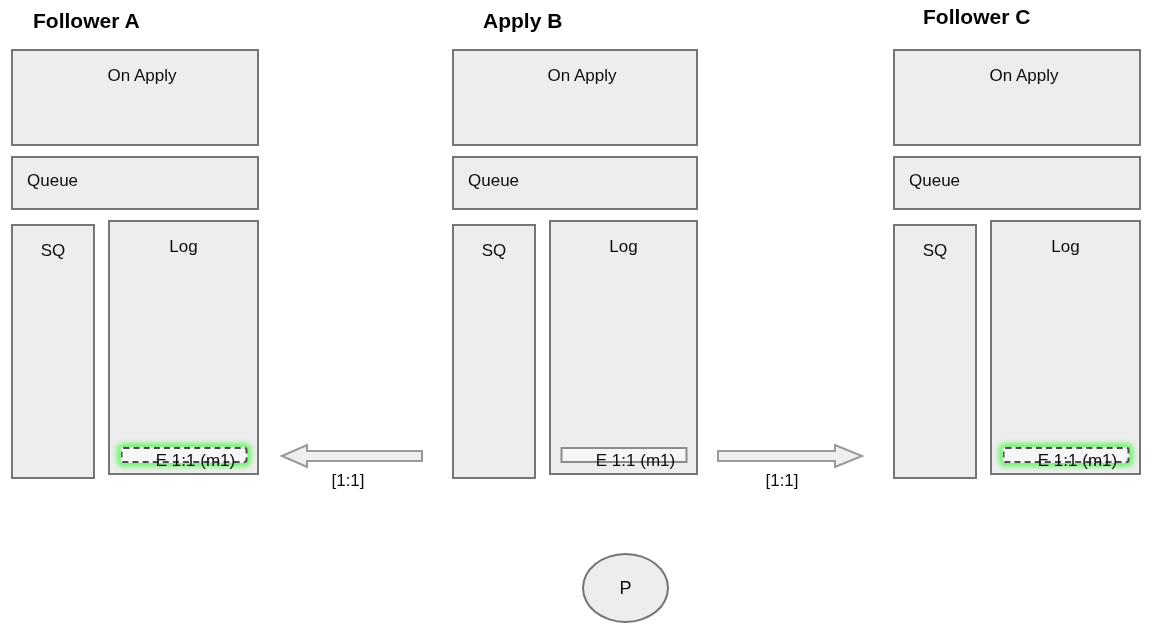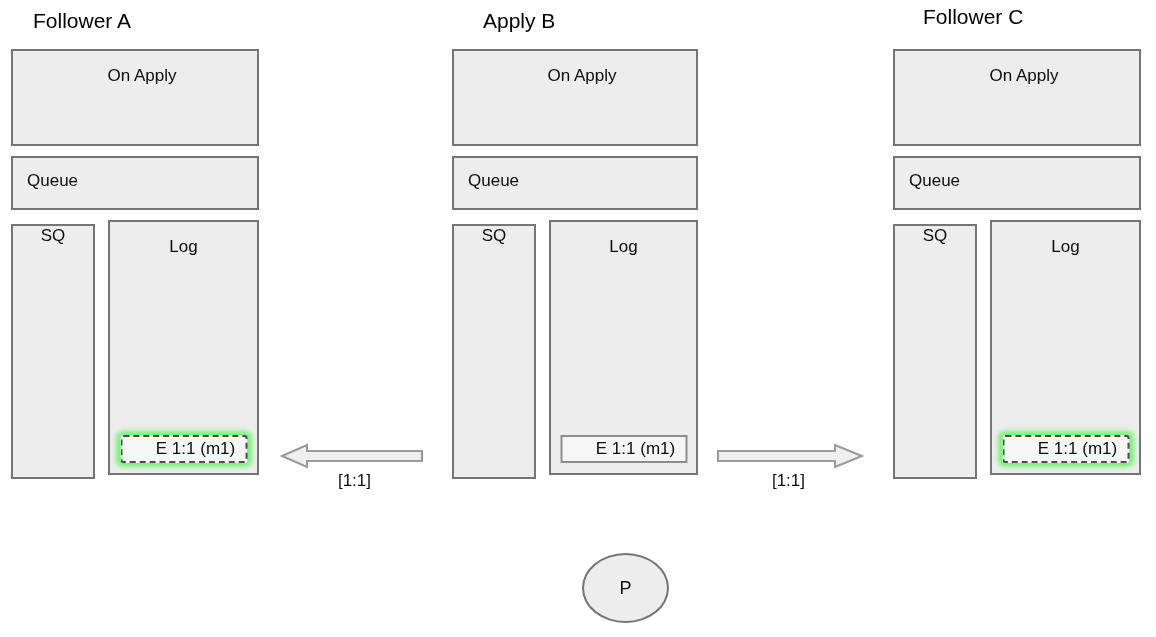--- a/index.html
+++ b/index.html
@@ -11,41 +11,41 @@
     color:#0d0d0d;
     overflow:hidden;
   }
   .node{position:absolute;top:0;height:637px;}
   .node-a{left:11px;width:248px;}
   .node-b{left:452px;width:246px;}
   .node-c{left:893px;width:248px;}
 
   .node-title{
     position:absolute;top:9px;left:22px;
-    font-size:21px;font-weight:normal;color:#000;
+    font-size:21px;font-weight:bold;color:#000;
     white-space:nowrap;
   }
   .node-b .node-title{left:31px;}
   .node-c .node-title{top:5px;margin-left:8px;}
 
   .box{
     position:absolute;
     background:var(--box-fill,#ededed);
     border:2px solid var(--box-border,#757575);
     box-sizing:border-box;
     font-size:17px;
   }
   .box-on-apply{top:49px;left:0;right:0;height:97px;padding:15px 0 0 14px;text-align:center;}
   .box-queue{top:156px;left:0;right:0;height:54px;padding:13px 12px 0 14px;}
-  .box-sq{top:224px;left:0;width:84px;height:255px;text-align:center;}
+  .box-sq{top:224px;left:0;width:84px;height:255px;text-align:center;padding-top:15px;}
   .box-log{top:220px;left:97px;right:0;height:255px;text-align:center;padding-top:15px;}
 
   .entry{
     position:absolute;left:50%;transform:translateX(-50%);
-    bottom:10px;width:127px;height:28px;
+    bottom:10px;width:127px;height:16px;
     box-sizing:border-box;
     font-size:17px;line-height:24px;text-align:center;
     white-space:nowrap;
     padding-left:24px;
   }
   .entry-solid{
     background:var(--entry-fill,#f4f4f4);
     border:2px solid var(--entry-border,#8c8c8c);
   }
   .entry-glow{
@@ -53,21 +53,21 @@
     border:2px dashed var(--entry-dashed-border,#4c4c4c);
     border-radius:3px;
     box-shadow:0 0 5px 4px var(--glow,#76f276);
   }
 
   .arrow{position:absolute;display:block;}
   .arrow-left{left:280px;top:443px;}
   .arrow-right{left:716px;top:443px;}
   .arrow-label{
     position:absolute;top:471px;width:46px;
-    font-size:17px;text-align:right;white-space:nowrap;
+    font-size:17px;text-align:center;white-space:nowrap;
   }
   .arrow-label-left{left:325px;}
   .arrow-label-right{left:759px;}
 
   .process-ellipse{
     position:absolute;left:582px;top:553px;
     width:87px;height:70px;box-sizing:border-box;
     background:var(--box-fill,#ededed);
     border:2px solid var(--box-border,#757575);
     border-radius:50%;

